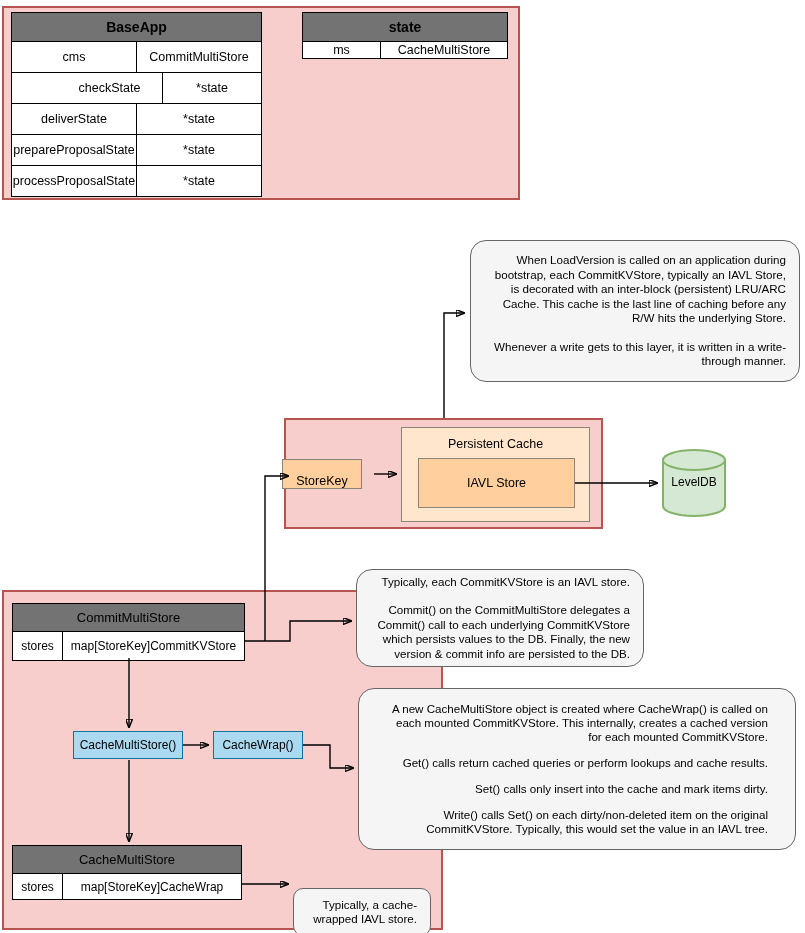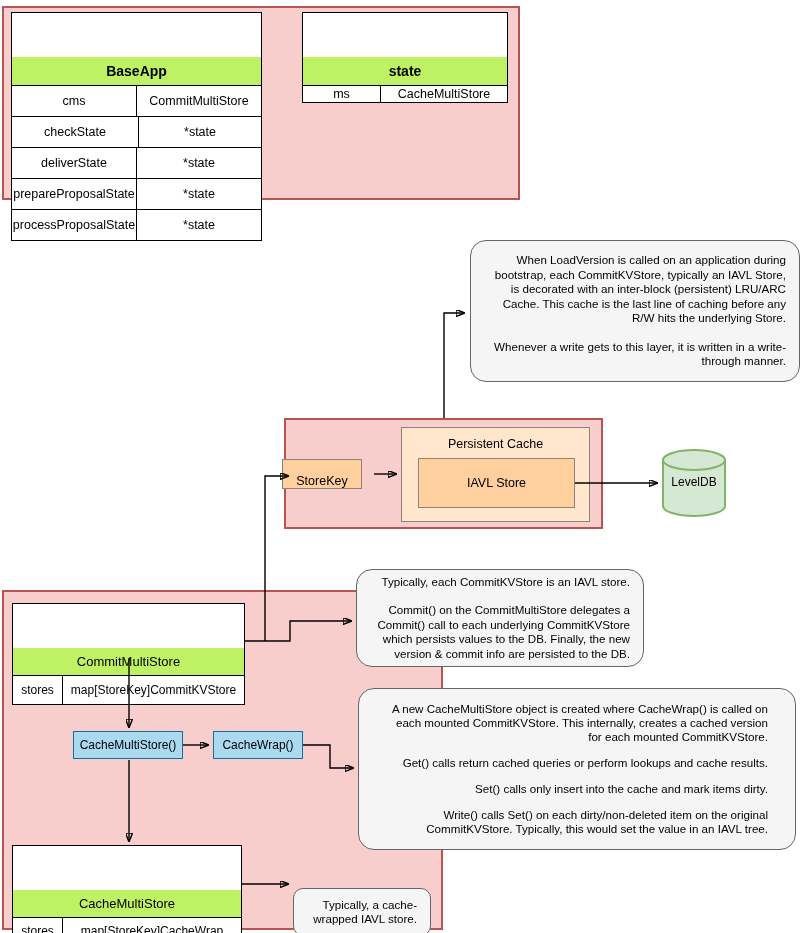--- a/index.html
+++ b/index.html
@@ -4,21 +4,21 @@
 <style>
   html,body{margin:0;padding:0;background:#ffffff;}
   #canvas{
     position:relative;width:805px;height:933px;background:#ffffff;
     font-family:"Liberation Sans",sans-serif;color:#000;overflow:hidden;
   }
   .pink-container{
     position:absolute;background:#f8cecc;border:2px solid #b85450;box-sizing:border-box;
   }
   .uml-table{position:absolute;background:#ffffff;border:1px solid #000;box-sizing:border-box;}
-  .uml-header{background:#bef264;border-bottom:1px solid #000;display:flex;align-items:center;justify-content:center;font-size:13px;margin-top:44px;}
+  .uml-header{background:#737373;border-bottom:1px solid #000;display:flex;align-items:center;justify-content:center;font-size:13px;}
   .uml-header.bold{font-weight:bold;font-size:14px;}
   .uml-row{display:flex;border-bottom:1px solid #000;}
   .uml-row:last-child{border-bottom:none;}
   .uml-cell-l{border-right:1px solid #000;display:flex;align-items:center;justify-content:center;font-size:12.5px;box-sizing:border-box;}
   .uml-cell-r{flex:1;display:flex;align-items:center;justify-content:center;font-size:12.5px;padding:0 4px;box-sizing:border-box;}
   .orange-box{
     position:absolute;background:#ffcf9e;border:1px solid #8c8477;box-sizing:border-box;
     display:flex;align-items:center;justify-content:center;font-size:12.5px;
   }
   .cream-box{
@@ -51,21 +51,21 @@
 
   <div class="pink-container" style="left:2px;top:6px;width:518px;height:194px;"></div>
 
   <div class="uml-table" style="left:11px;top:12px;width:251px;">
     <div class="uml-header bold" style="height:28px;">BaseApp</div>
     <div class="uml-row" style="height:30px;">
       <div class="uml-cell-l" style="width:125px;">cms</div>
       <div class="uml-cell-r">CommitMultiStore</div>
     </div>
     <div class="uml-row" style="height:30px;">
-      <div class="uml-cell-l" style="width:127px;">checkState</div>
+      <div class="uml-cell-l" style="width:106px;margin-left:45px;">checkState</div>
       <div class="uml-cell-r">*state</div>
     </div>
     <div class="uml-row" style="height:30px;">
       <div class="uml-cell-l" style="width:125px;">deliverState</div>
       <div class="uml-cell-r">*state</div>
     </div>
     <div class="uml-row" style="height:30px;">
       <div class="uml-cell-l" style="width:125px;">prepareProposalState</div>
       <div class="uml-cell-r">*state</div>
     </div>

